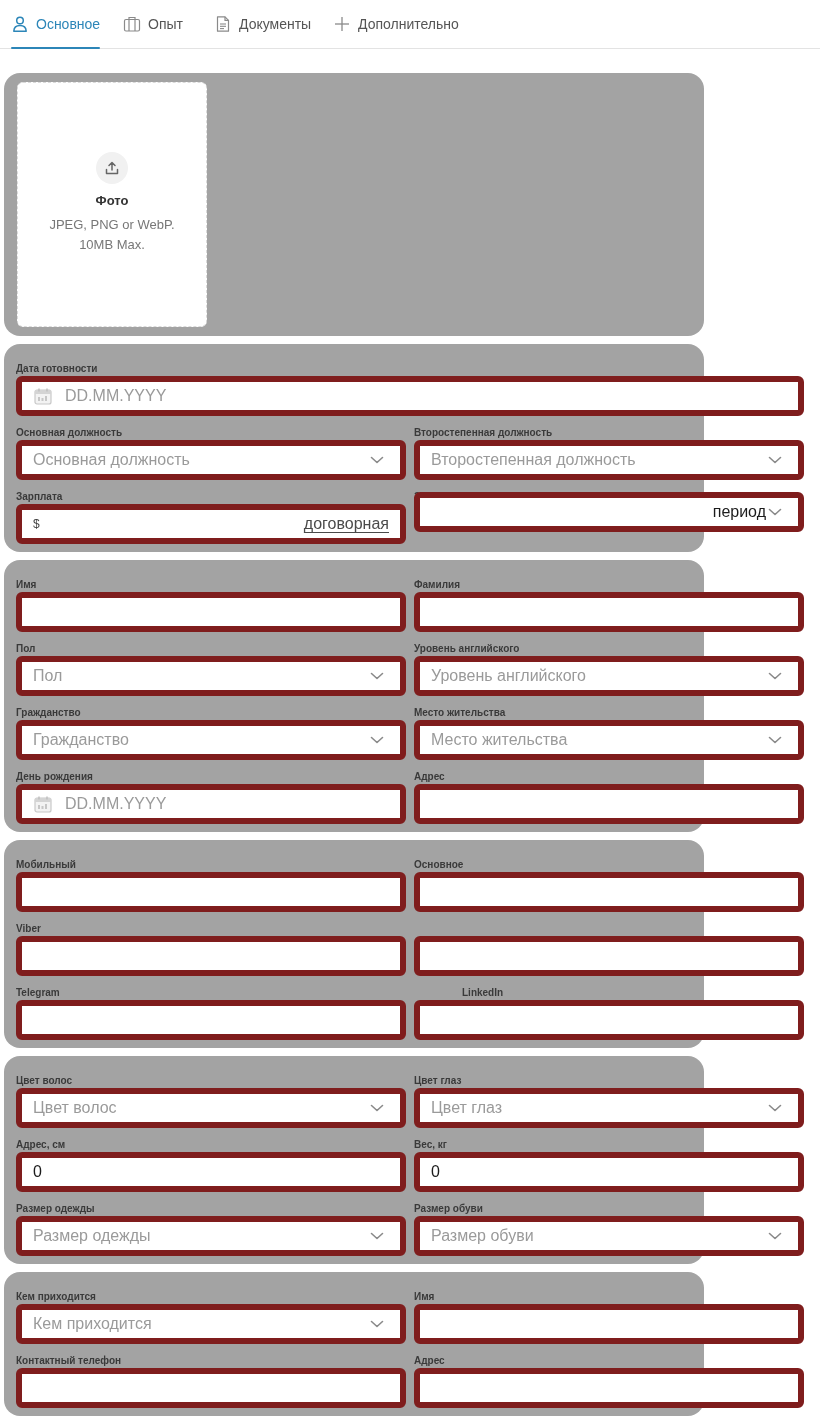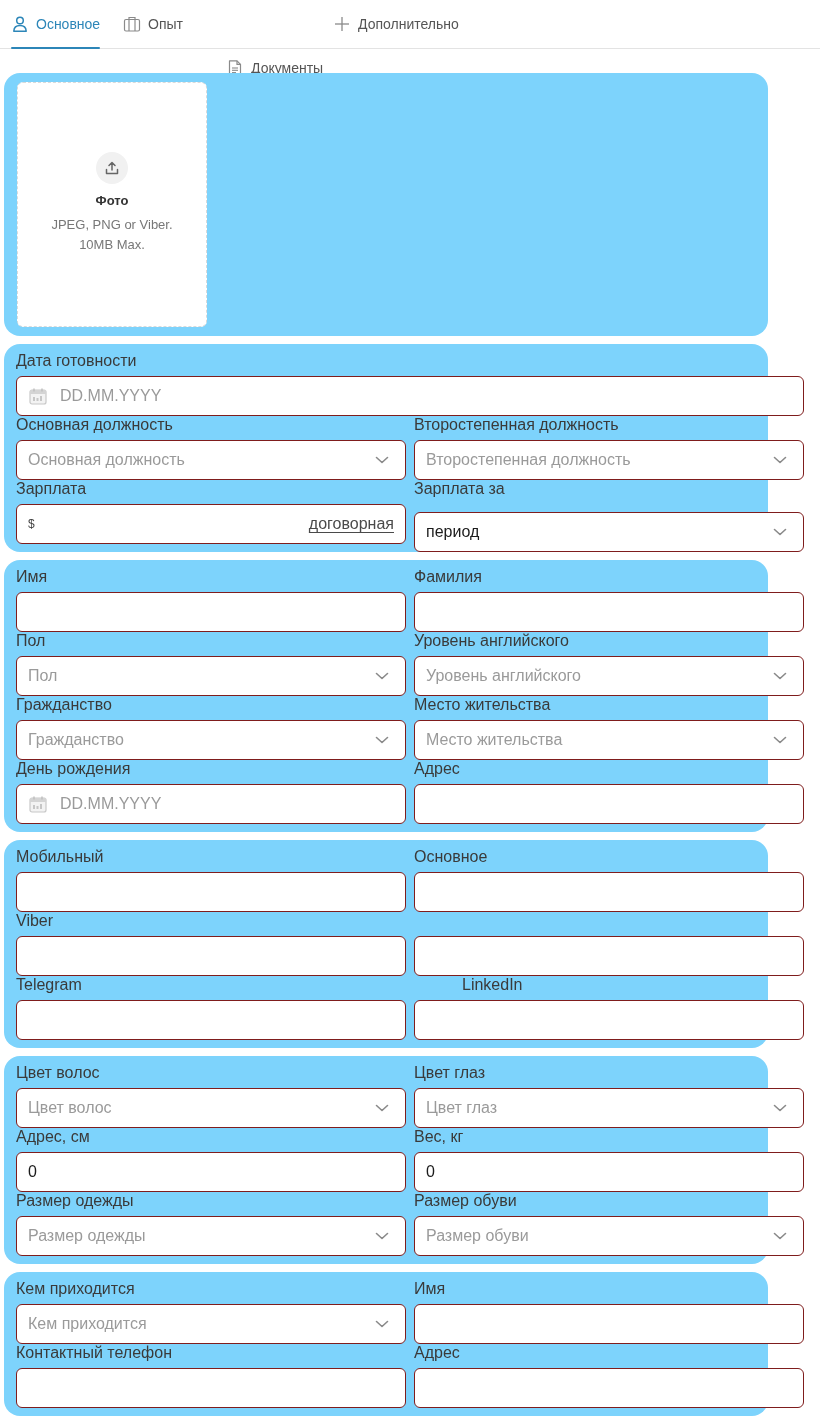--- a/index.html
+++ b/index.html
@@ -5,30 +5,30 @@
   * { box-sizing: border-box; margin: 0; padding: 0; }
   html, body { width: 820px; height: 1420px; background: #ffffff; overflow: hidden; }
   body { font-family: "Liberation Sans", "DejaVu Sans", sans-serif; color: #222; position: relative; }
 
   .tabs { position: absolute; left: 0; top: 0; width: 820px; height: 49px; border-bottom: 1px solid #e3e3e3; }
   .tab { position: absolute; top: 0; height: 48px; display: flex; align-items: center; gap: 7px; font-size: 14px; color: #555; cursor: pointer; }
   .tab svg { width: 18px; height: 18px; flex: none; }
   .tab.active { color: #2c86b8; }
   .tab.active::after { content: ""; position: absolute; left: 0; right: 0; bottom: -1px; height: 2px; background: #2c86b8; border-radius: 1px; }
 
-  .section { position: absolute; left: 4px; width: 764px; background: #7dd3fc; border-radius: 16px; }
+  .section { position: absolute; left: 4px; width: 700px; background: #a3a3a3; border-radius: 16px; }
 
   .photo-box { position: absolute; left: 13px; top: 9px; width: 190px; height: 245px; background: #ffffff; border: 1px dashed #dadada; border-radius: 6px; display: flex; flex-direction: column; align-items: center; justify-content: center; cursor: pointer; }
   .upload-circle { width: 32px; height: 32px; border-radius: 50%; background: #f1f1f1; display: flex; align-items: center; justify-content: center; margin-top: -2px; }
   .upload-circle svg { width: 16px; height: 16px; }
   .photo-title { margin-top: 9px; font-size: 13px; font-weight: bold; color: #333; }
   .photo-hint { margin-top: 7px; font-size: 13px; color: #777; text-align: center; line-height: 20px; width: 130px; }
 
-  .label { position: absolute; font-size: 16px; font-weight: normal; color: #3a3a3a; height: 17px; line-height: 17px; white-space: nowrap; }
-  .field { position: absolute; height: 40px; background: #ffffff; border: 1px solid #7f1d1d; border-radius: 6px; display: flex; align-items: center; padding: 0 11px; font-size: 16px; cursor: text; }
+  .label { position: absolute; font-size: 10px; font-weight: bold; color: #3a3a3a; height: 17px; line-height: 17px; white-space: nowrap; margin-top: 8px; }
+  .field { position: absolute; height: 40px; background: #ffffff; border: 6px solid #7f1d1d; border-radius: 6px; display: flex; align-items: center; padding: 0 11px; font-size: 16px; cursor: text; }
   .field.select { cursor: pointer; }
   .field .ph { color: #9a9a9a; flex: 1; white-space: nowrap; overflow: hidden; }
   .field .val { color: #1c1c1c; flex: 1; }
   .field .chev { width: 18px; height: 18px; flex: none; margin-right: 3px; }
   .field .cal { width: 20px; height: 20px; flex: none; margin-right: 12px; }
   .field .currency { font-size: 12px; color: #444; flex: 1; }
   .field .nego { font-size: 16px; color: #4a4a4a; text-decoration: underline; text-underline-offset: 3px; cursor: pointer; }
 
   .l { left: 12px; width: 390px; }
   .r { left: 410px; width: 390px; }
@@ -64,21 +64,21 @@
   </div>
   <div class="tab" style="left:123px;">
     <svg viewBox="0 0 18 18">
         <rect x="1.5" y="4.5" width="15" height="11.5" rx="1.5" fill="none" stroke="#8a8a8a" stroke-width="1.2"></rect>
         <path d="M6 4.5 V2.5 H12 V4.5" fill="none" stroke="#8a8a8a" stroke-width="1.2"></path>
         <line x1="6" y1="4.5" x2="6" y2="16" stroke="#8a8a8a" stroke-width="1.2"></line>
         <line x1="12" y1="4.5" x2="12" y2="16" stroke="#8a8a8a" stroke-width="1.2"></line>
       </svg>
     <span>Опыт</span>
   </div>
-  <div class="tab" style="left:226px;margin-top:44px;">
+  <div class="tab" style="left:214px;">
     <svg viewBox="0 0 18 18">
         <path d="M3.5 1.8 H11 L14.5 5.3 V16.2 H3.5 Z" fill="none" stroke="#8a8a8a" stroke-width="1.2" stroke-linejoin="round"></path>
         <path d="M11 1.8 V5.3 H14.5" fill="none" stroke="#8a8a8a" stroke-width="1.2"></path>
         <line x1="6" y1="9" x2="12" y2="9" stroke="#8a8a8a" stroke-width="1.1"></line>
         <line x1="6" y1="11.3" x2="12" y2="11.3" stroke="#8a8a8a" stroke-width="1.1"></line>
         <line x1="6" y1="13.6" x2="10" y2="13.6" stroke="#8a8a8a" stroke-width="1.1"></line>
       </svg>
     <span>Документы</span>
   </div>
   <div class="tab" style="left:333px;">
@@ -92,21 +92,21 @@
 
 <div class="section" style="top:73px; height:263px;">
   <div class="photo-box">
     <div class="upload-circle">
       <svg viewBox="0 0 16 16">
           <path d="M8 10 V2.5 M5 5.5 L8 2.5 L11 5.5" fill="none" stroke="#666" stroke-width="1.5" stroke-linecap="round" stroke-linejoin="round"></path>
           <path d="M2.5 9.5 V13.5 H13.5 V9.5" fill="none" stroke="#666" stroke-width="1.5" stroke-linecap="round" stroke-linejoin="round"></path>
         </svg>
     </div>
     <div class="photo-title">Фото</div>
-    <div class="photo-hint">JPEG, PNG or Viber. 10MB Max.</div>
+    <div class="photo-hint">JPEG, PNG or WebP. 10MB Max.</div>
   </div>
 </div>
 
 <div class="section" style="top:344px; height:208px;">
   <div class="label full" style="top:8px;">Дата готовности</div>
   <div class="field full" style="top:32px;">
     <svg class="cal">
         <use href="#cal"></use>
       </svg>
     <span class="ph">DD.MM.YYYY</span>
@@ -126,21 +126,21 @@
         <use href="#chev"></use>
       </svg>
   </div>
 
   <div class="label l" style="top:136px;">Зарплата</div>
   <div class="label r" style="top:136px;">Зарплата за</div>
   <div class="field l" style="top:160px;">
     <span class="currency">$</span>
     <span class="nego">договорная</span>
   </div>
-  <div class="field select r" style="top:168px;">
+  <div class="field select r" style="top:148px;text-align:right;">
     <span class="val">период</span>
     <svg class="chev">
         <use href="#chev"></use>
       </svg>
   </div>
 </div>
 
 <div class="section" style="top:560px; height:272px;">
   <div class="label l" style="top:8px;">Имя</div>
   <div class="label r" style="top:8px;">Фамилия</div>

